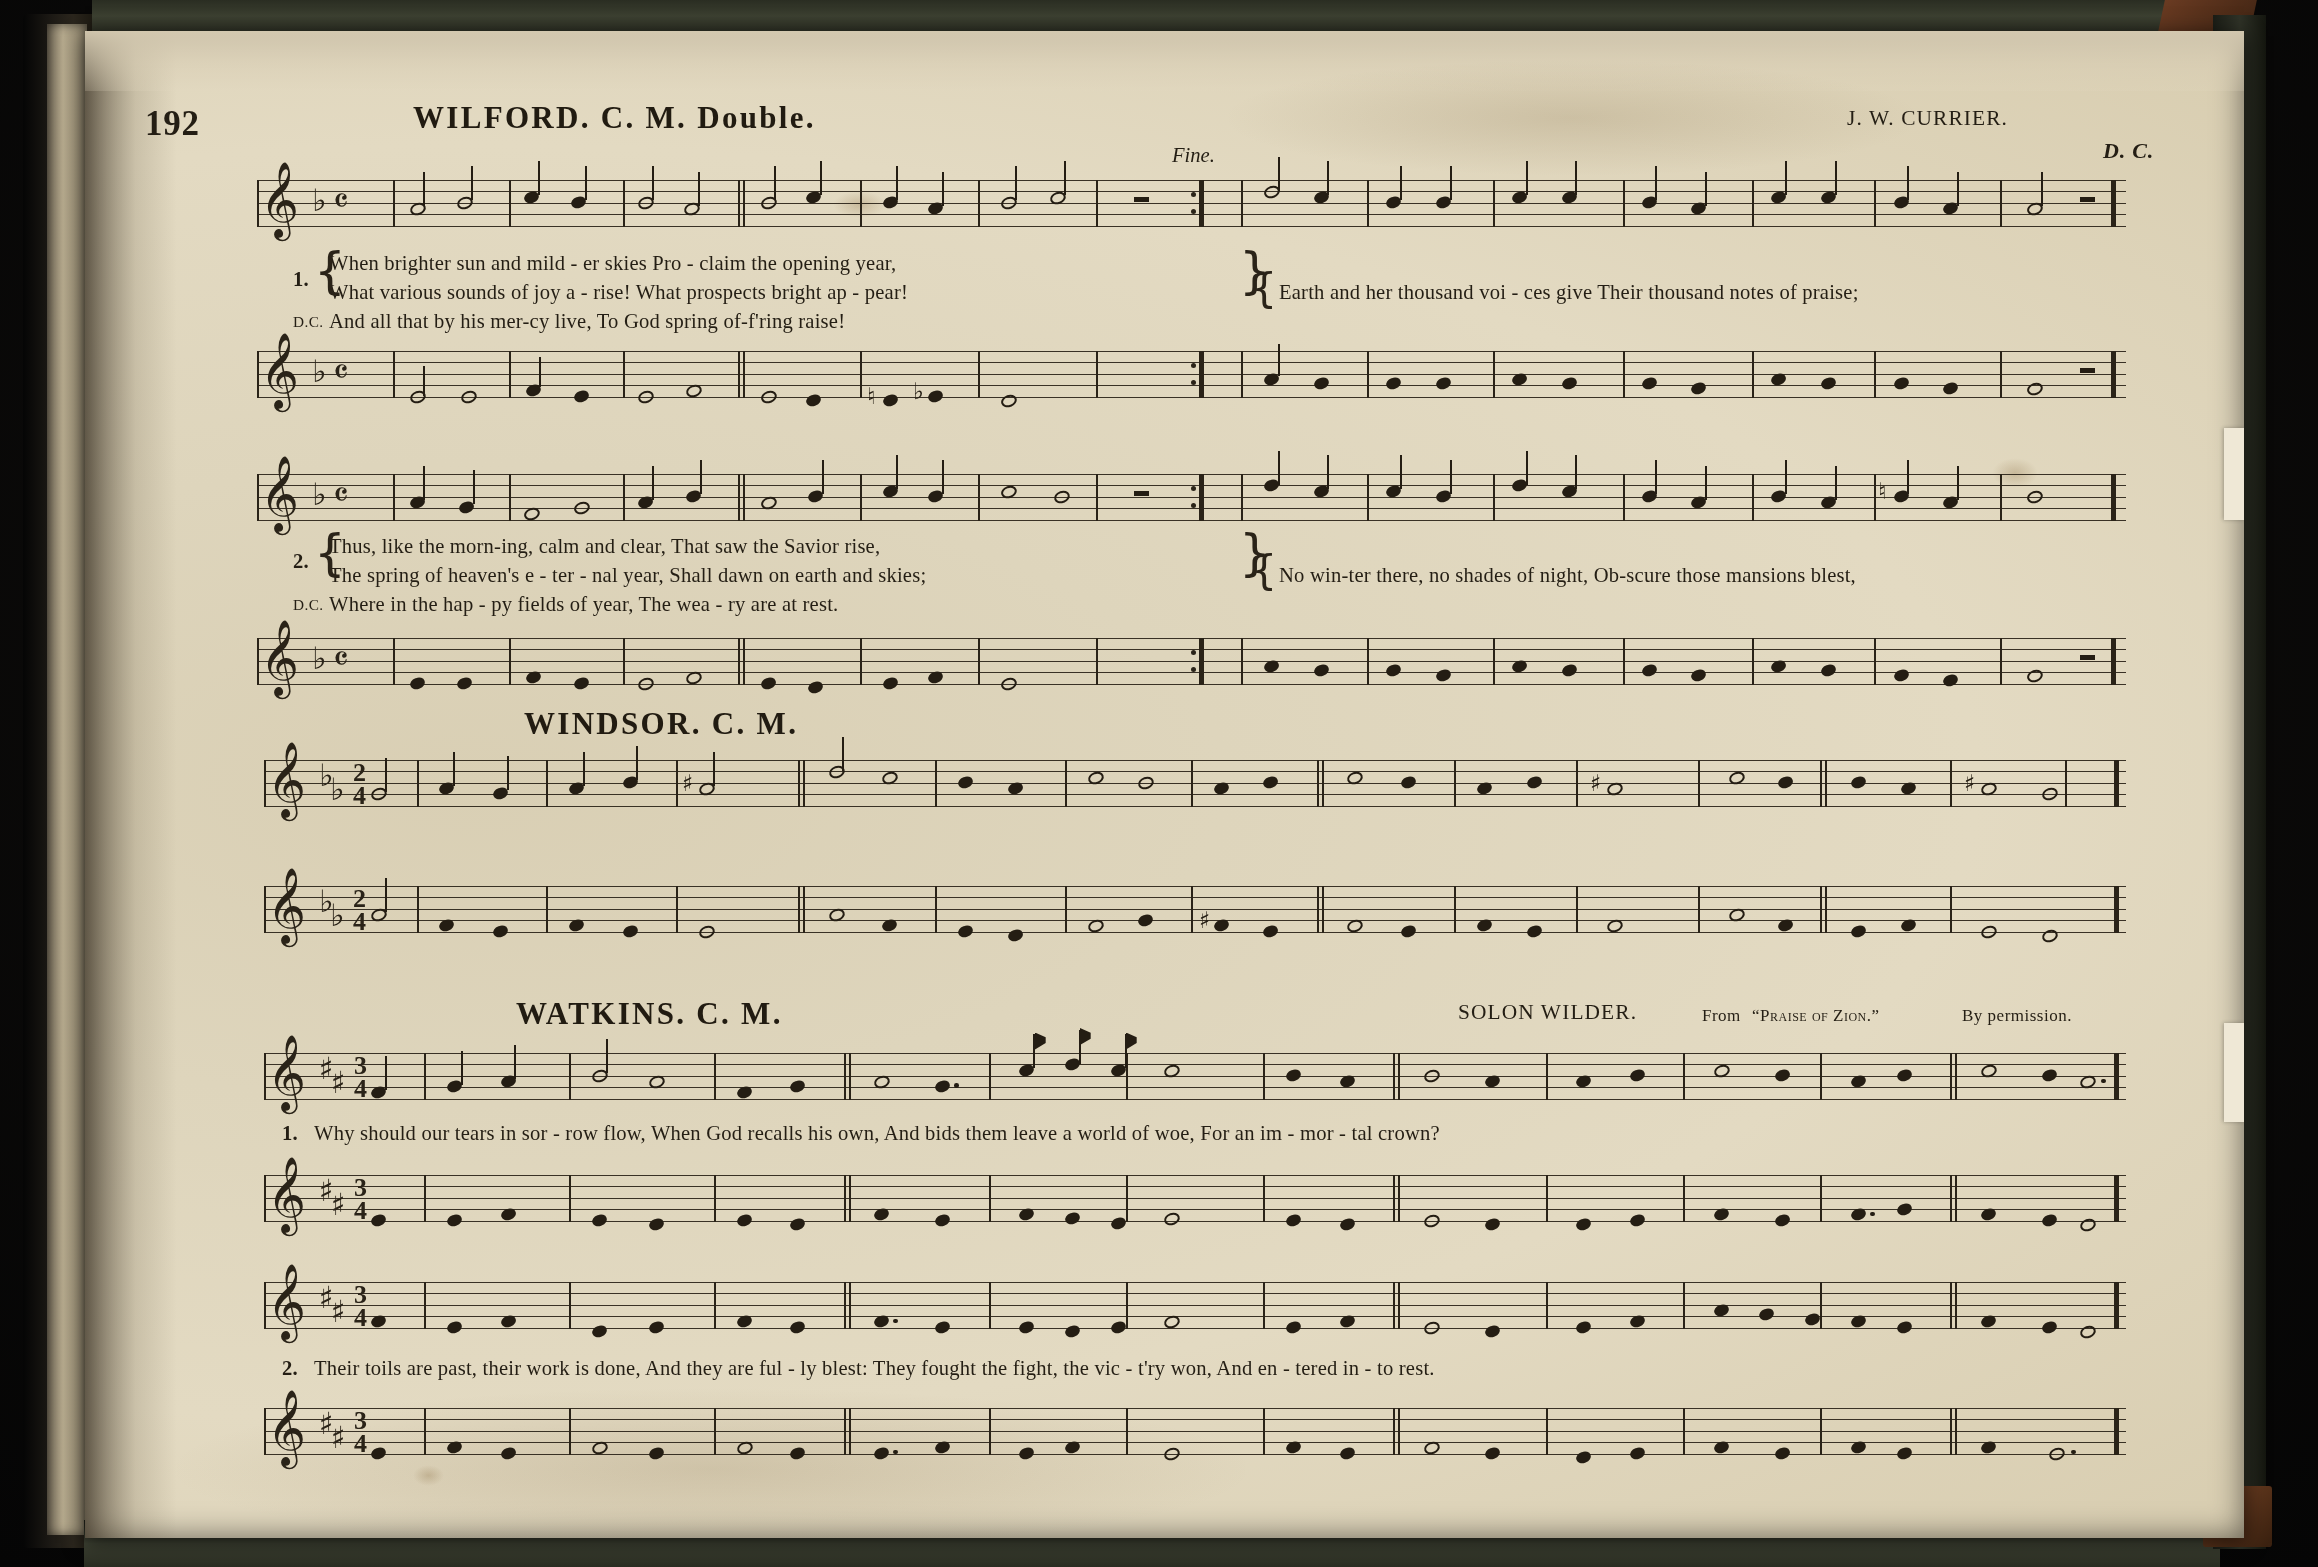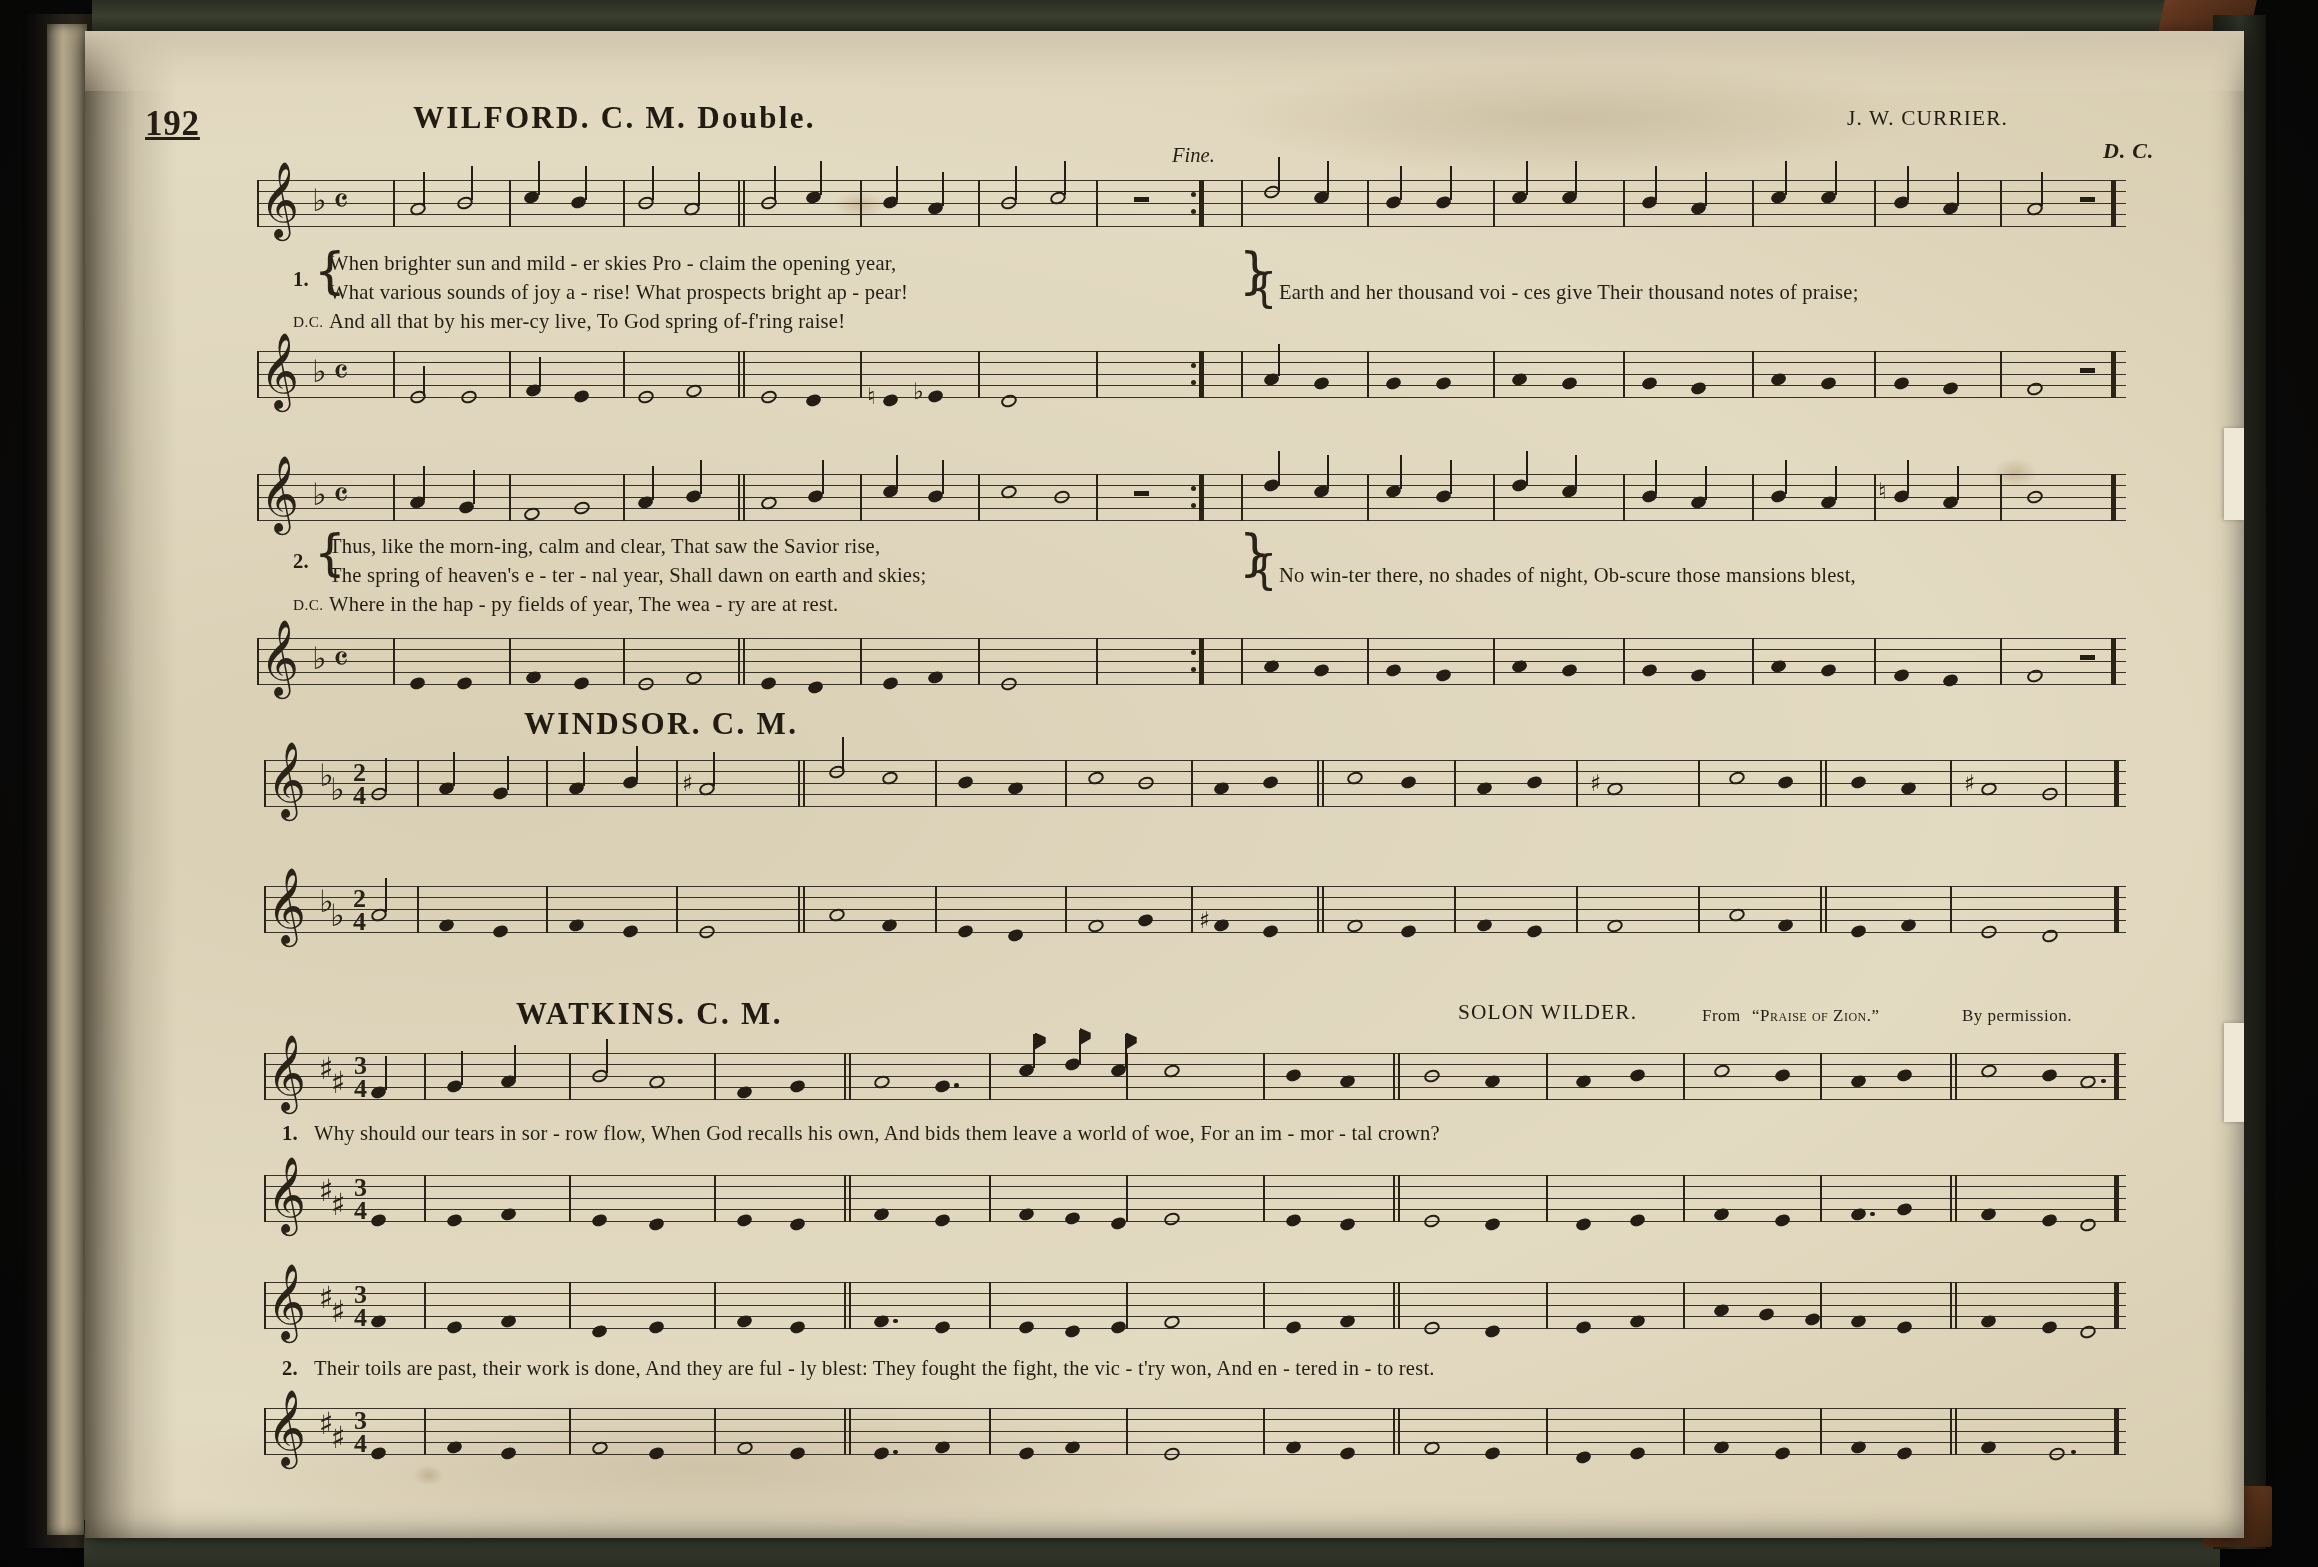--- a/index.html
+++ b/index.html
@@ -106,21 +106,20 @@
     width: 20px; background:#efe8d6;
     box-shadow: -1.5px 0 3.8px rgba(0,0,0,.25);
   }
 
   
   .pagenum {
     position:absolute; left: 60px; top: 73px;
     font-family: "Liberation Serif", serif;
     font-size: 35px; font-weight: 700; letter-spacing: 0.8px;
     color:#241e14;
-    text-decoration:underline;
   }
   .tune-title {
     font-family: "Liberation Serif", serif;
     font-weight: 700;
     letter-spacing: 2.3px;
     font-size: 31px;
     color: #211b11;
     white-space: nowrap;
   }
   .composer {

